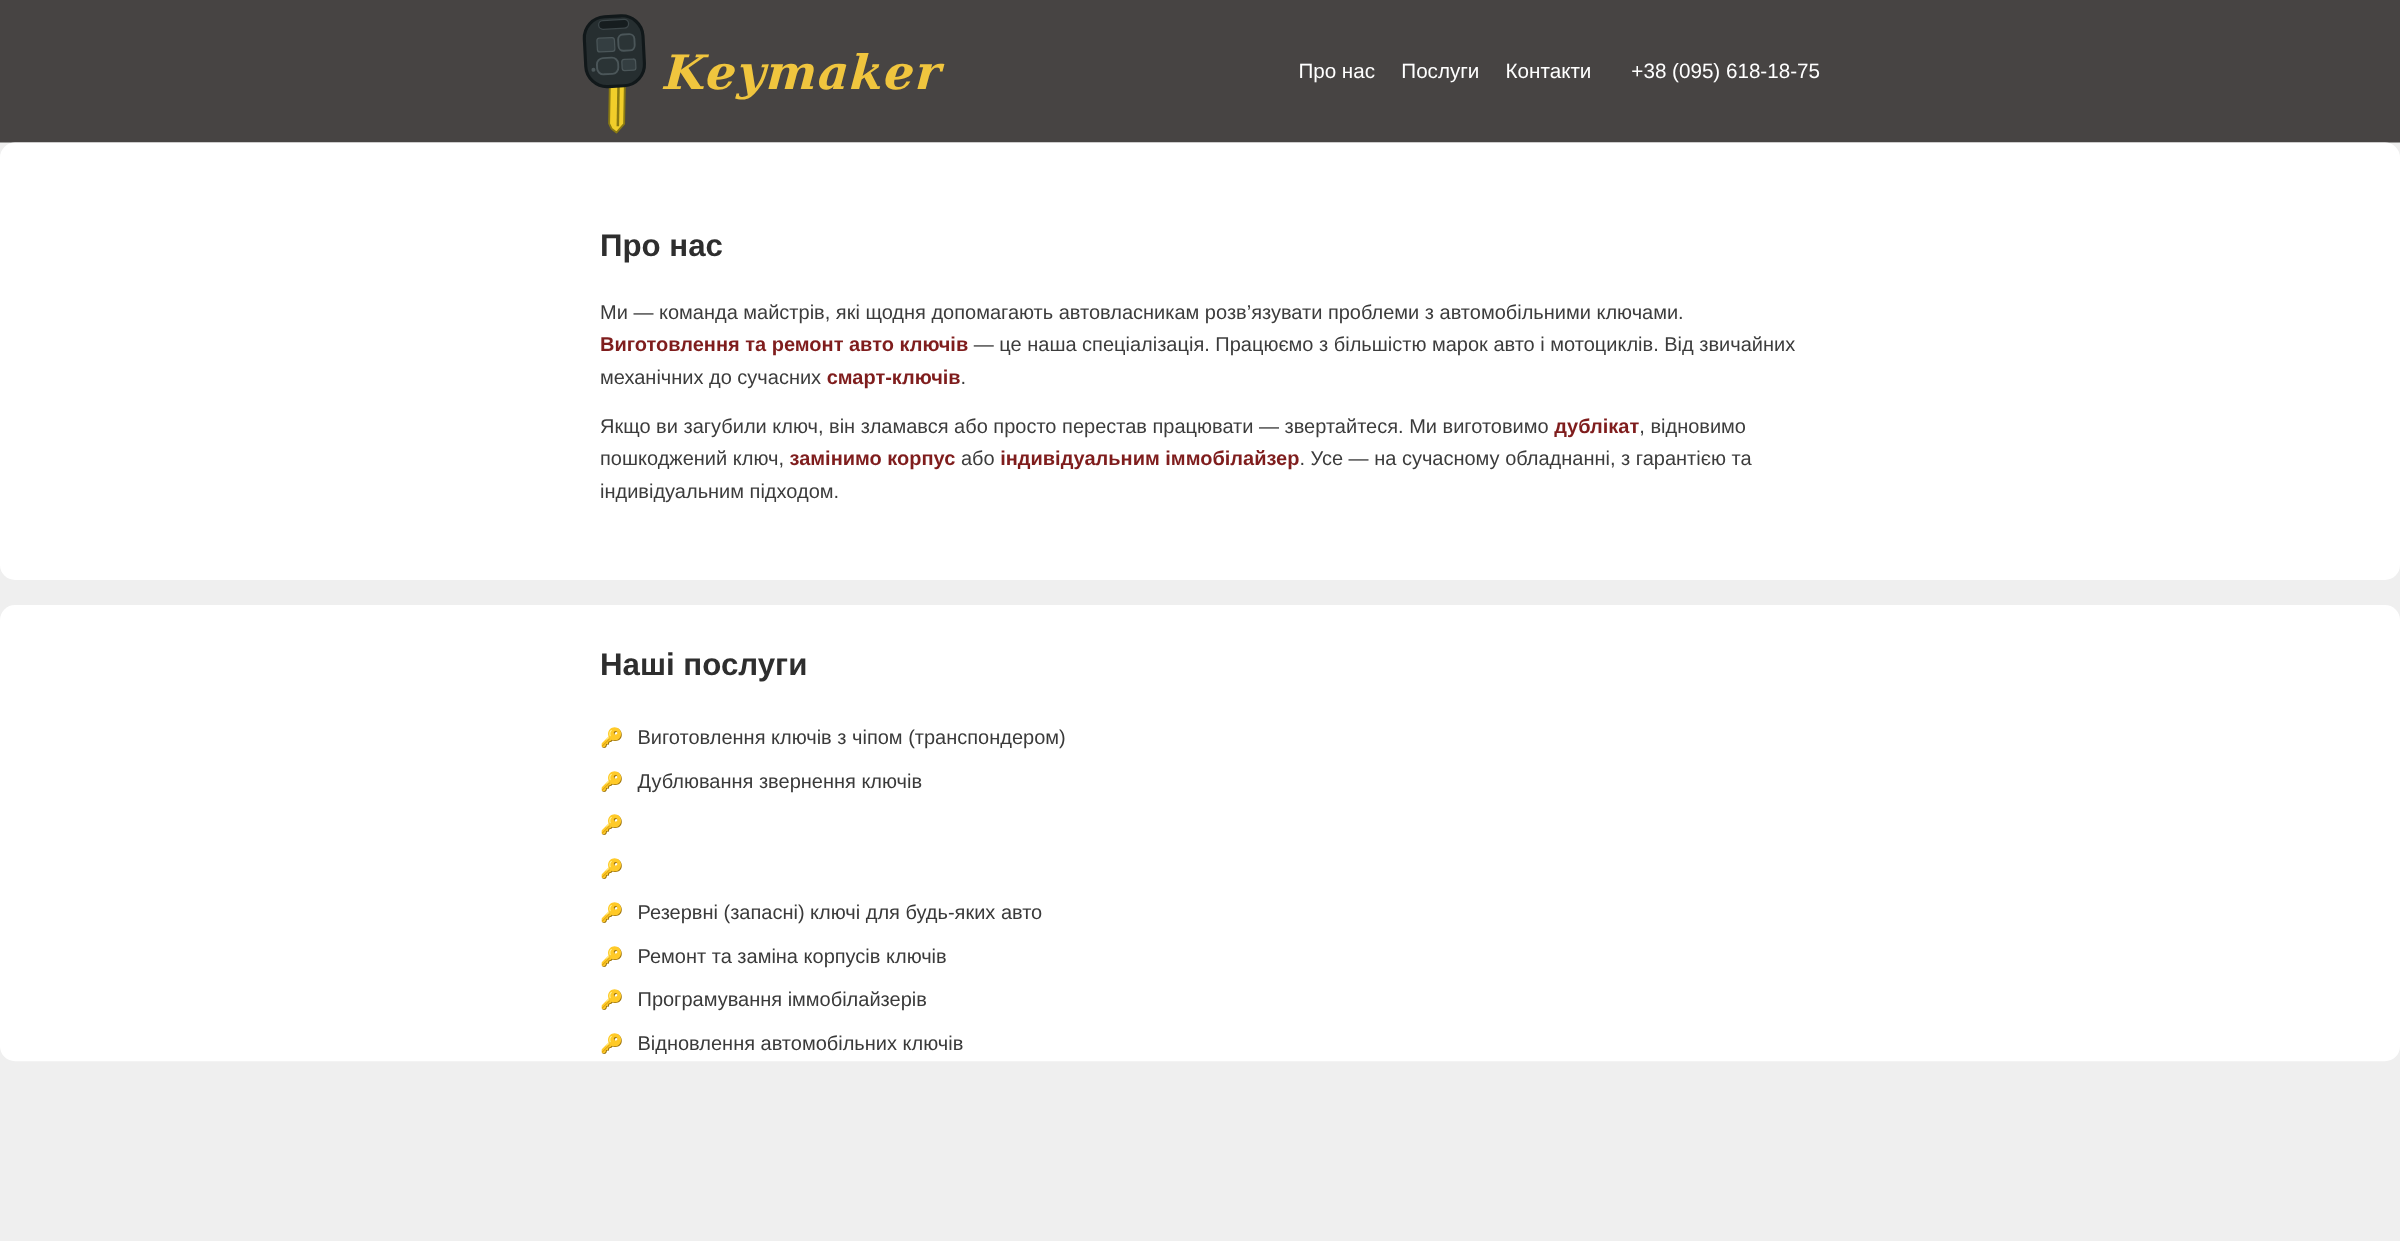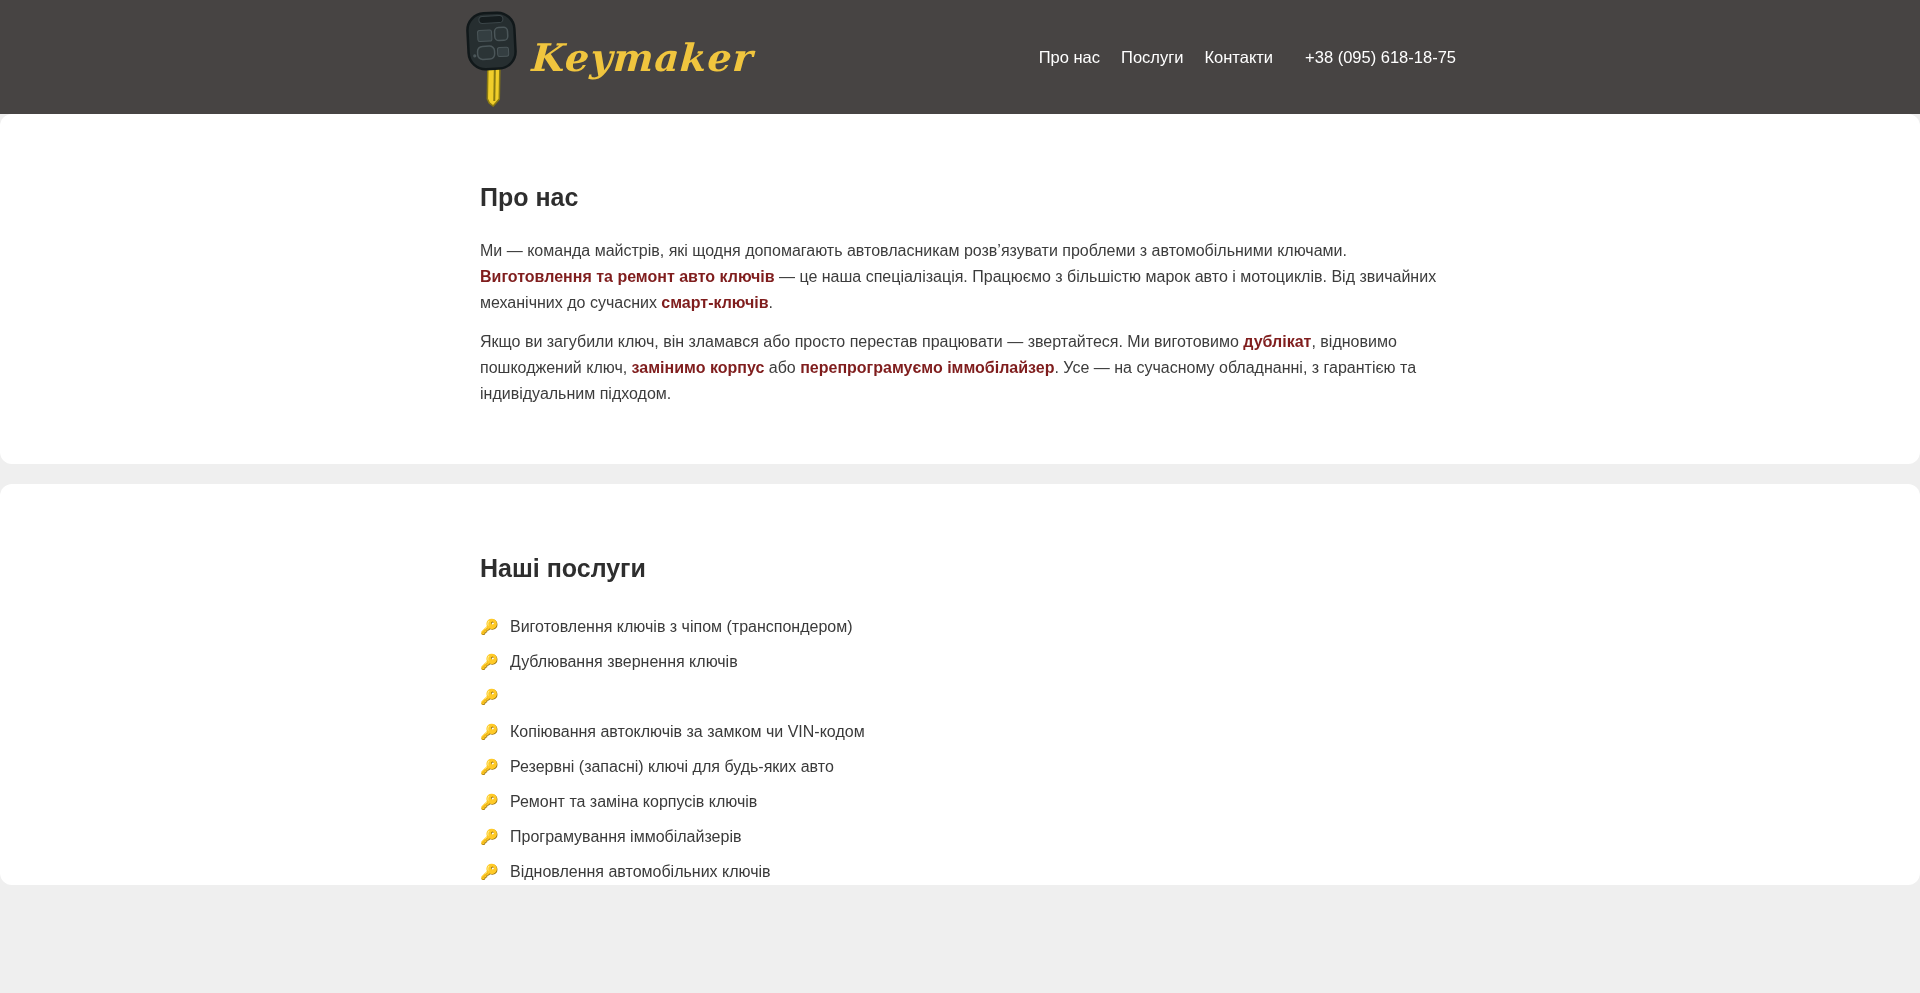--- a/index.html
+++ b/index.html
@@ -60,21 +60,21 @@
   
   .card {
     background: #ffffff;
     border-radius: 12px;
     width: 100%;
   }
   .card + .card { margin-top: 20px; }
   .inner { width: 960px; margin: 0 auto; }
 
   .about-inner { padding: 69px 0 57px; }
-  .services-inner { padding: 70px 0 0; }
+  .services-inner { padding: 34px 0 0; }
 
   h2.section-title {
     margin: 0 0 26px;
     font-size: 25px;
     font-weight: bold;
     color: #2e2e2e;
   }
   .services-inner h2.section-title { margin-bottom: 31px; }
 
   p.body-text {
@@ -140,42 +140,41 @@
     </nav>
   </div>
 </header>
 
 <main>
 
   <section class="card">
     <div class="inner about-inner">
       <h2 class="section-title">Про нас</h2>
       <p class="body-text"><span>Ми — команда майстрів, які щодня допомагають автовласникам розв’язувати проблеми з автомобільними ключами. </span><b>Виготовлення та ремонт авто ключів</b><span> — це наша спеціалізація. Працюємо з більшістю марок авто і мотоциклів. Від звичайних механічних до сучасних </span><b>смарт-ключів</b><span>.</span></p>
-      <p class="body-text"><span>Якщо ви загубили ключ, він зламався або просто перестав працювати — звертайтеся. Ми виготовимо </span><b>дублікат</b><span>, відновимо пошкоджений ключ, </span><b>замінимо корпус</b><span> або </span><b>перепрограмуємо іммобілайзер</b><span>. Усе — на сучасному обладнанні, з гарантією та індивідуальним підходом.</span></p>
+      <p class="body-text"><span>Якщо ви загубили ключ, він зламався або просто перестав працювати — звертайтеся. Ми виготовимо </span><b>дублікат</b><span>, відновимо пошкоджений ключ, </span><b>замінимо корпус</b><span> або </span><b>індивідуальним іммобілайзер</b><span>. Усе — на сучасному обладнанні, з гарантією та індивідуальним підходом.</span></p>
     </div>
   </section>
 
   <section class="card">
     <div class="inner services-inner">
       <h2 class="section-title">Наші послуги</h2>
       <ul class="services-list">
         <li>
             <span class="bullet-glyph">🔑</span>
             <span>Виготовлення ключів з чіпом (транспондером)</span>
           </li>
         <li>
             <span class="bullet-glyph">🔑</span>
             <span>Дублювання звернення ключів</span>
           </li>
         <li>
             <span class="bullet-glyph">🔑</span>
           </li>
         <li>
             <span class="bullet-glyph">🔑</span>
-            <span>Копіювання автоключів за замком чи VIN-кодом</span>
           </li>
         <li>
             <span class="bullet-glyph">🔑</span>
             <span>Резервні (запасні) ключі для будь-яких авто</span>
           </li>
         <li>
             <span class="bullet-glyph">🔑</span>
             <span>Ремонт та заміна корпусів ключів</span>
           </li>
         <li>

